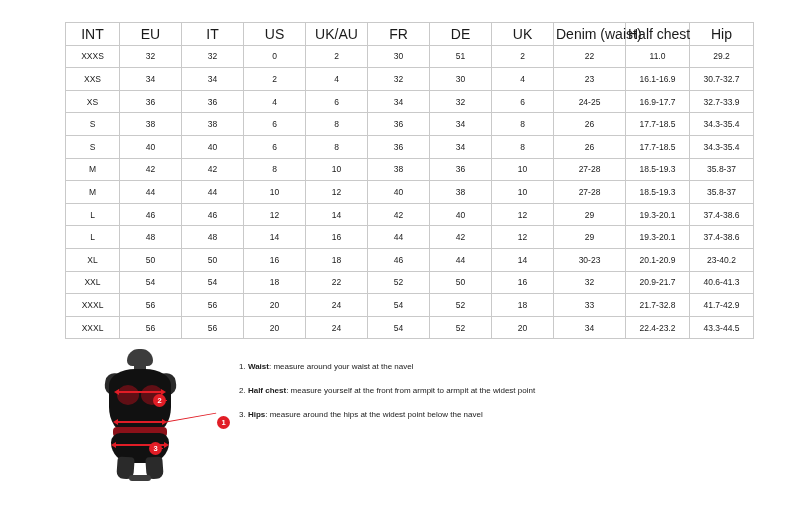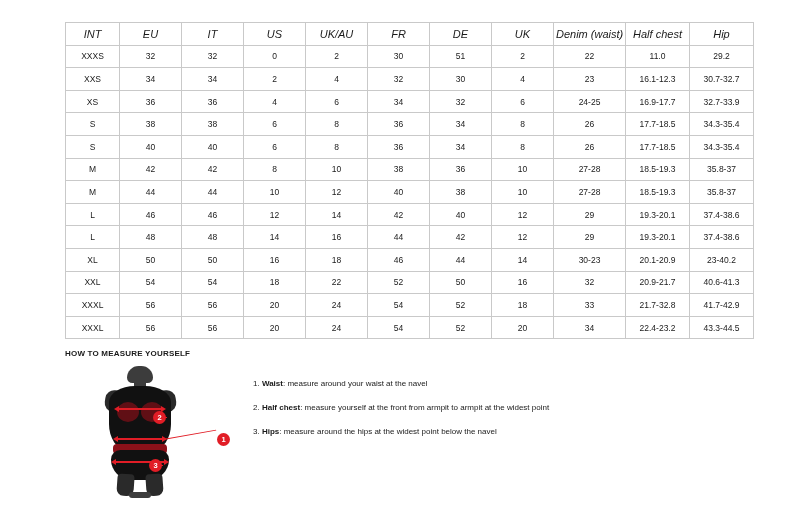--- a/index.html
+++ b/index.html
@@ -36,23 +36,22 @@
     height: 22.6px;
     font-size: 8.5px;
     font-weight: normal;
     text-align: center;
     vertical-align: middle;
     padding: 0 2px;
     color: #1a1a1a;
     white-space: nowrap;
   }
   table.size-table thead th {
-    font-size: 11px;
+    font-size: 14px;
     font-weight: normal;
-    font-style: italic;
   }
   
   col.c0 { width: 54px; }
   col.c1 { width: 62px; }
   col.c2 { width: 62px; }
   col.c3 { width: 62px; }
   col.c4 { width: 62px; }
   col.c5 { width: 62px; }
   col.c6 { width: 62px; }
   col.c7 { width: 62px; }
@@ -83,21 +82,21 @@
     display: flex;
     align-items: flex-start;
   }
   #figure-area {
     position: relative;
     width: 160px;
     height: 135px;
     flex: 0 0 160px;
   }
   #measure-list {
-    margin-left: 28px;
+    margin-left: 14px;
     padding-top: 12px;
   }
   .measure-item {
     font-size: 8px;
     line-height: 11px;
     margin-bottom: 13px;
     color: #1a1a1a;
     white-space: nowrap;
   }
   .measure-item b { font-weight: bold; }
@@ -286,21 +285,21 @@
         <tr>
           <td>XXS</td>
           <td>34</td>
           <td>34</td>
           <td>2</td>
           <td>4</td>
           <td>32</td>
           <td>30</td>
           <td>4</td>
           <td>23</td>
-          <td class="left-col">16.1-12.3</td>
+          <td class="left-col">16.1-16.9</td>
           <td class="left-col">30.7-32.7</td>
         </tr>
         <tr>
           <td>XS</td>
           <td>36</td>
           <td>36</td>
           <td>4</td>
           <td>6</td>
           <td>34</td>
           <td>32</td>
@@ -437,21 +436,20 @@
           <td>20</td>
           <td>34</td>
           <td class="left-col">22.4-23.2</td>
           <td class="left-col">43.3-44.5</td>
         </tr>
       </tbody>
     </table>
   </div>
 
   <div id="measure-section">
-    <div id="measure-title">HOW TO MEASURE YOURSELF</div>
 
     <div id="measure-body">
 
       <div id="figure-area">
         <div class="mann" id="mann-head"></div>
         <div class="mann" id="mann-neck"></div>
         <div class="mann" id="mann-shoulder-l"></div>
         <div class="mann" id="mann-shoulder-r"></div>
         <div class="mann" id="mann-torso"></div>
         <div class="mann" id="mann-bust-l"></div>

